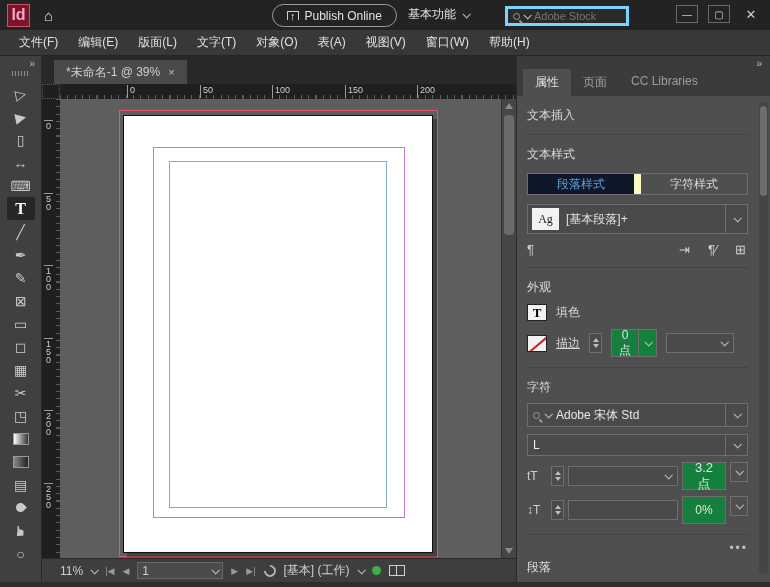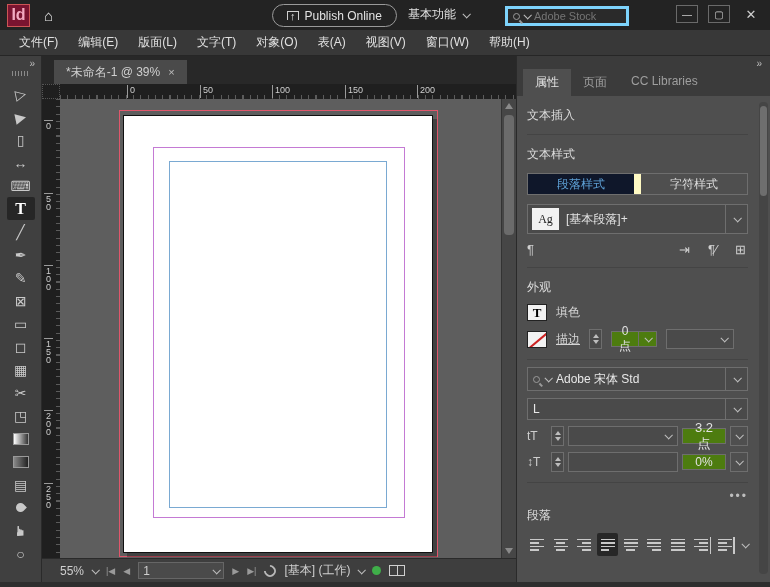--- a/index.html
+++ b/index.html
@@ -102,21 +102,21 @@
   .iconrow span { margin-right:18px; }
   .swrow { display:flex; align-items:center; gap:9px; margin-top:8px; }
   .fillT { width:20px; height:17px; background:#f2f2f2; color:#000; font-family:"Liberation Serif",serif; font-weight:bold; font-size:13px; display:flex; align-items:center; justify-content:center; border:1px solid #222; }
   .strokeNone { width:20px; height:17px; background:#f2f2f2; border:1px solid #222; position:relative; overflow:hidden; }
   .strokeNone::after { content:""; position:absolute; left:-3px; top:7px; width:28px; height:2px; background:#cc2222; transform:rotate(-40deg); }
   .stroke-underline { text-decoration:underline; }
   .stepper { width:13px; height:20px; border:1px solid #6e6e6e; background:#4a4a4a; display:flex; flex-direction:column; align-items:center; justify-content:center; gap:2px; flex:none; }
   .stepper i { width:0; height:0; border-left:3px solid transparent; border-right:3px solid transparent; }
   .stepper .u { border-bottom:4px solid #bdbdbd; }
   .stepper .d { border-top:4px solid #bdbdbd; }
-  .valbox { height:16px; border:1px solid #6e6e6e; background:#4d7c0f; display:flex; align-items:center; color:#e2e2e2; }
+  .valbox { height:28px; border:1px solid #6e6e6e; background:#15803d; display:flex; align-items:center; color:#e2e2e2; }
   .valbox .vtxt { padding:0 6px; flex:1; text-align:center; }
   .ddempty { height:20px; border:1px solid #6e6e6e; background:#4a4a4a; display:flex; align-items:center; justify-content:flex-end; }
   .fontfield { display:flex; align-items:center; margin-top:7px; height:24px; border:1px solid #6e6e6e; background:#4a4a4a; gap:5px; padding-left:5px; }
   .fontfield .ftxt { flex:1; color:#e8e8e8; }
   .charrow { display:flex; align-items:center; gap:4px; margin-top:6px; }
   .ticon { width:20px; color:#cfcfcf; font-size:12px; flex:none; }
   .morebtn { color:#bdbdbd; letter-spacing:2px; text-align:right; margin-top:6px; }
   .alignrow { display:flex; align-items:center; gap:3px; margin-top:9px; }
   .albtn { width:21px; height:23px; display:flex; align-items:center; justify-content:center; border-radius:2px; }
   .albtn.active { background:#272727; }
@@ -266,21 +266,21 @@
     </div>
     <div class="vscroll">
       <i class="arr up"></i>
       <div class="thumb"></div>
       <i class="arr dn"></i>
     </div>
   </div>
 
   <div class="statusbar">
     <div class="sb-zoom">
-      <span>55%</span>
+      <span>11%</span>
       <span class="chev"></span>
     </div>
     <span class="navbtn">|◀</span>
     <span class="navbtn">◀</span>
     <div class="pagefield">
       <span>1</span>
       <span class="chev"></span>
     </div>
     <span class="navbtn">▶</span>
     <span class="navbtn">▶|</span>
@@ -353,20 +353,21 @@
             </span>
         </span>
         <span class="ddempty" style="width:68px">
           <span class="chevcell" style="width:18px;border-left:none">
               <span class="chev"></span>
             </span>
         </span>
       </div>
       <div class="divider"></div>
 
+      <div class="sect-title">字符</div>
       <div class="fontfield">
         <span class="mag"></span>
         <span class="chev"></span>
         <span class="ftxt">Adobe 宋体 Std</span>
         <span class="chevcell">
             <span class="chev"></span>
           </span>
       </div>
       <div class="fontfield" style="height:22px">
         <span class="ftxt">L</span>

